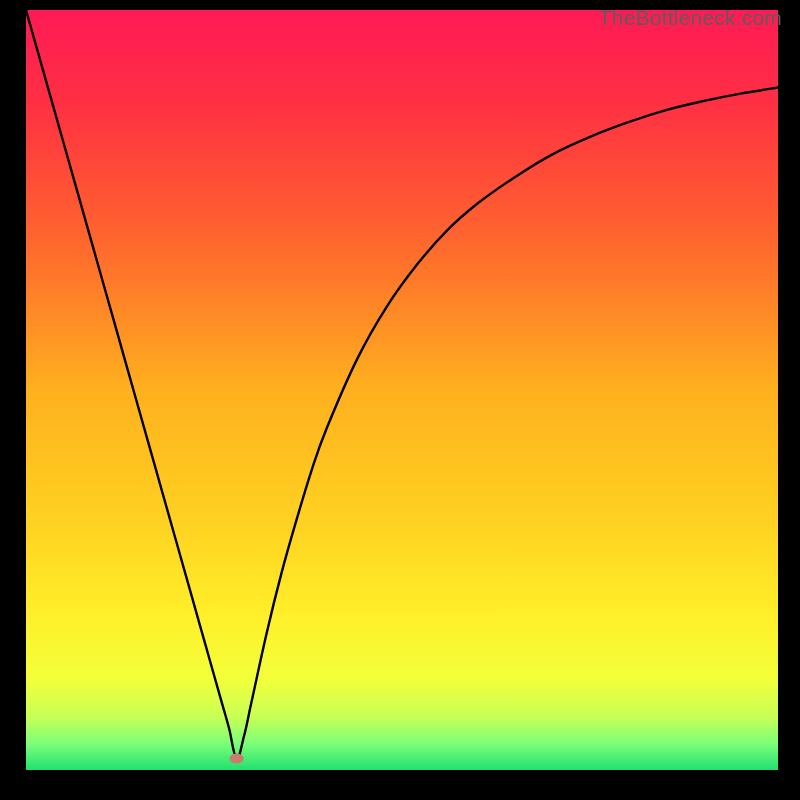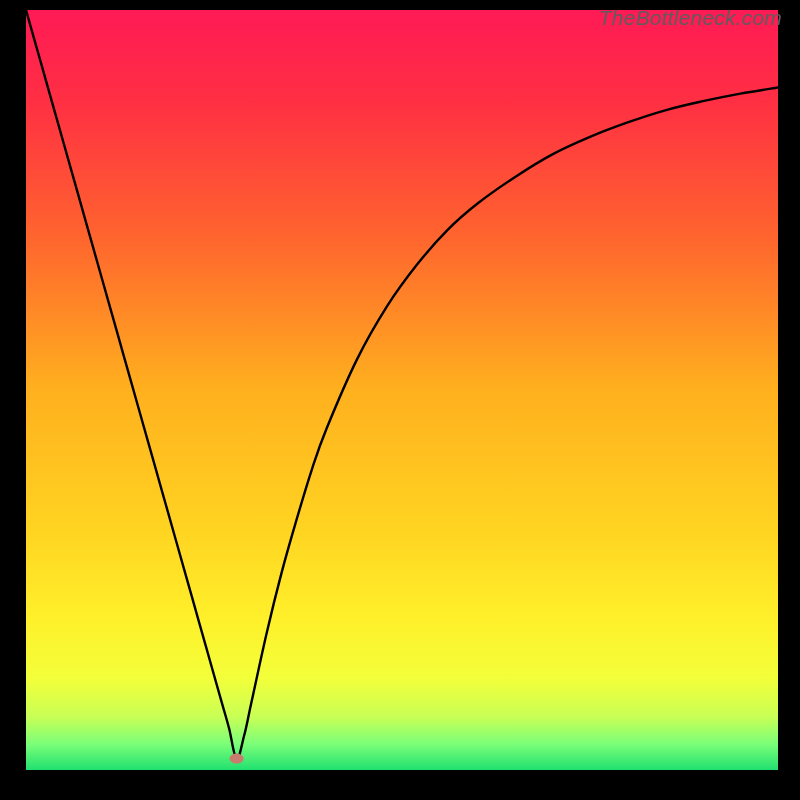--- a/index.html
+++ b/index.html
@@ -11,21 +11,20 @@
     background: #000;
     font-family: Arial, Helvetica, sans-serif;
   }
   .frame {
     position: absolute;
     top: 0;
     left: 0;
     width: 800px;
     height: 800px;
     background: #000;
-    font-style: italic;
   }
   .plot {
     position: absolute;
     top: 10px;
     left: 26px;
     width: 752px;
     height: 760px;
   }
   .plot svg {
     display: block;

